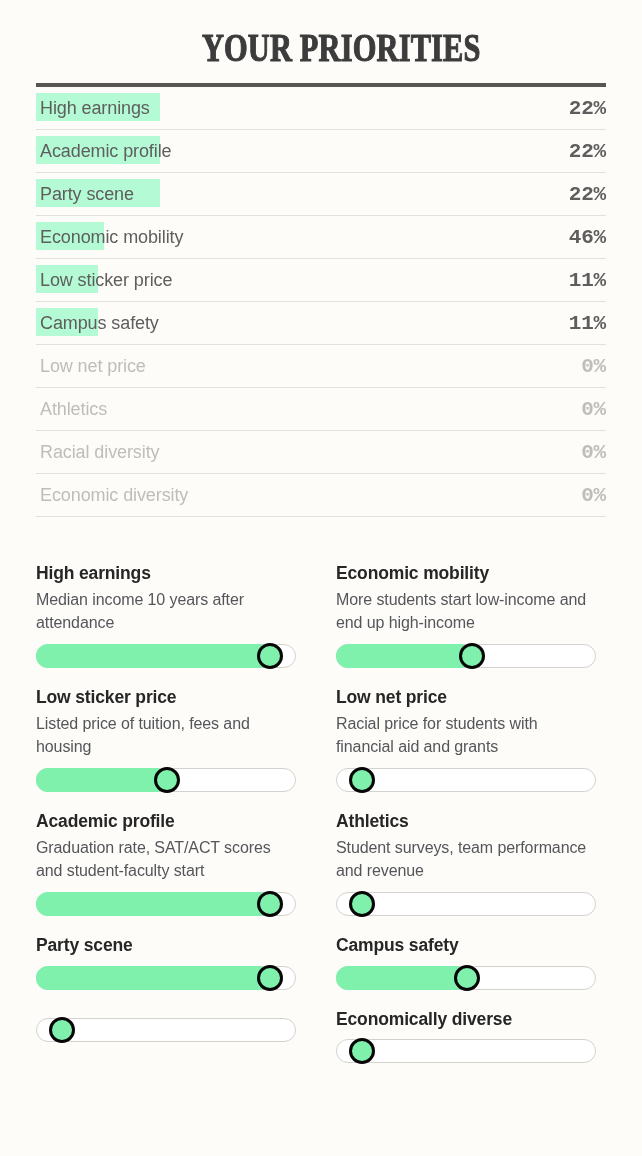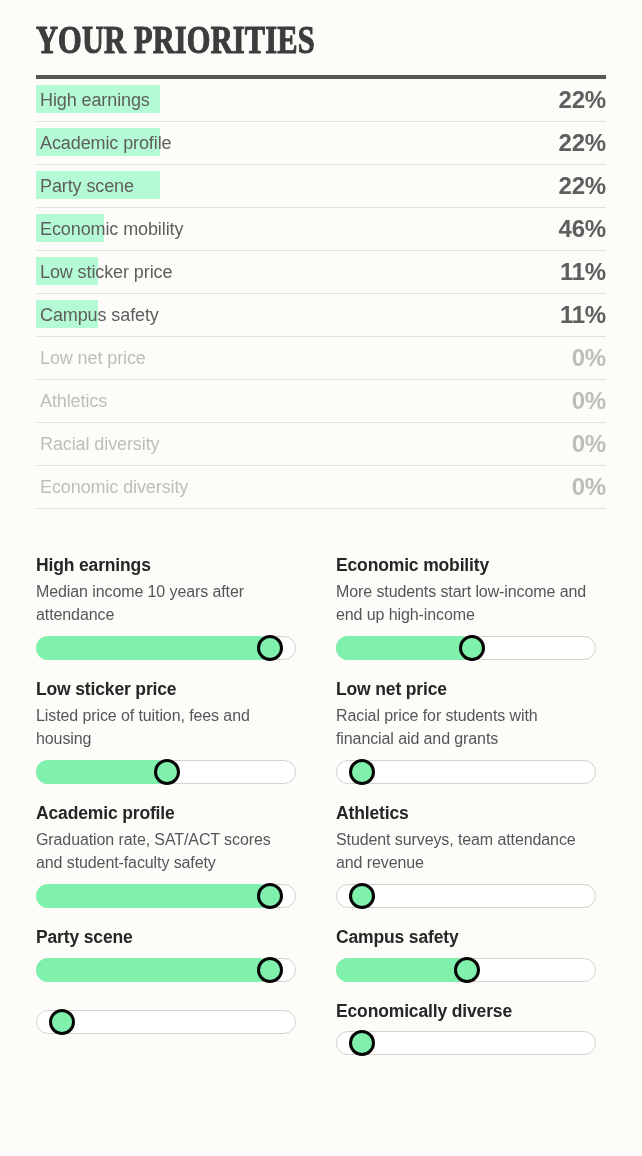--- a/index.html
+++ b/index.html
@@ -16,21 +16,22 @@
   .page {
     position: relative;
     width: 642px;
     height: 1156px;
     background: #fdfcf9;
     overflow: hidden;
   }
 
   
   .title-wrap {
-    padding: 20px 36px 0 36px;
+    padding: 28px 36px 0 36px;
+    text-align: right;
   }
 
   .page-title {
     font-family: "Liberation Serif", serif;
     font-size: 39px;
     line-height: 1.0;
     font-weight: 700;
     letter-spacing: 0.2px;
     color: #3c3c3c;
     text-transform: uppercase;
@@ -75,22 +76,22 @@
     z-index: 1;
     font-size: 18px;
     color: #5e5e5e;
     letter-spacing: -0.1px;
     padding-left: 4px;
   }
 
   .rank-value {
     position: relative;
     z-index: 1;
-    font-family: Liberation Sans, sans-serif;
-    font-size: 24px;
+    font-family: Liberation Mono, monospace;
+    font-size: 21px;
     font-weight: 700;
     color: #5e5e5e;
     letter-spacing: -0.2px;
     text-align: center;
   }
 
   .rank-row.zero .rank-label,
   .rank-row.zero .rank-value {
     color: #bfbdba;
   }
@@ -242,29 +243,29 @@
       </div>
       <div class="slider-cell">
         <div class="slider-name">Low net price</div>
         <div class="slider-desc">Racial price for students with financial aid and grants</div>
         <div class="slider-track">
           <div class="slider-thumb" style="left: 24.7px;"></div>
         </div>
       </div>
       <div class="slider-cell">
         <div class="slider-name">Academic profile</div>
-        <div class="slider-desc">Graduation rate, SAT/ACT scores and student-faculty safety</div>
+        <div class="slider-desc">Graduation rate, SAT/ACT scores and student-faculty start</div>
         <div class="slider-track">
           <div class="slider-fill" style="width: 234.96px;"></div>
           <div class="slider-thumb" style="left: 232.96px;"></div>
         </div>
       </div>
       <div class="slider-cell">
         <div class="slider-name">Athletics</div>
-        <div class="slider-desc">Student surveys, team attendance and revenue</div>
+        <div class="slider-desc">Student surveys, team performance and revenue</div>
         <div class="slider-track">
           <div class="slider-thumb" style="left: 24.7px;"></div>
         </div>
       </div>
       <div class="slider-cell">
         <div class="slider-name">Party scene</div>
         <div class="slider-track">
           <div class="slider-fill" style="width: 234.96px;"></div>
           <div class="slider-thumb" style="left: 232.96px;"></div>
         </div>

